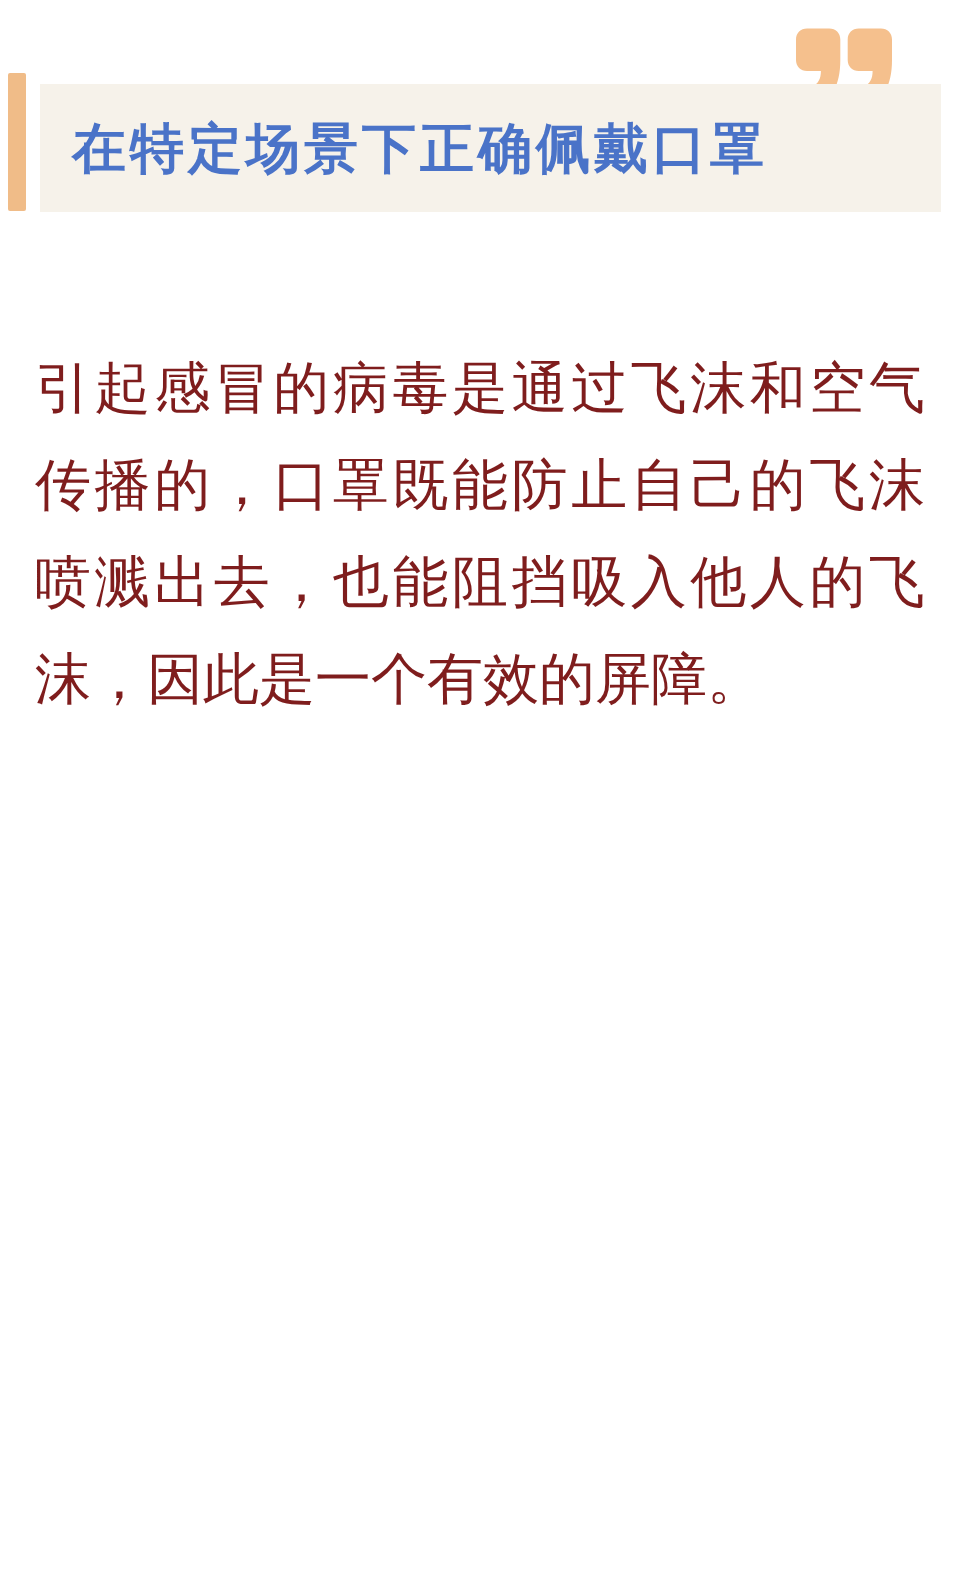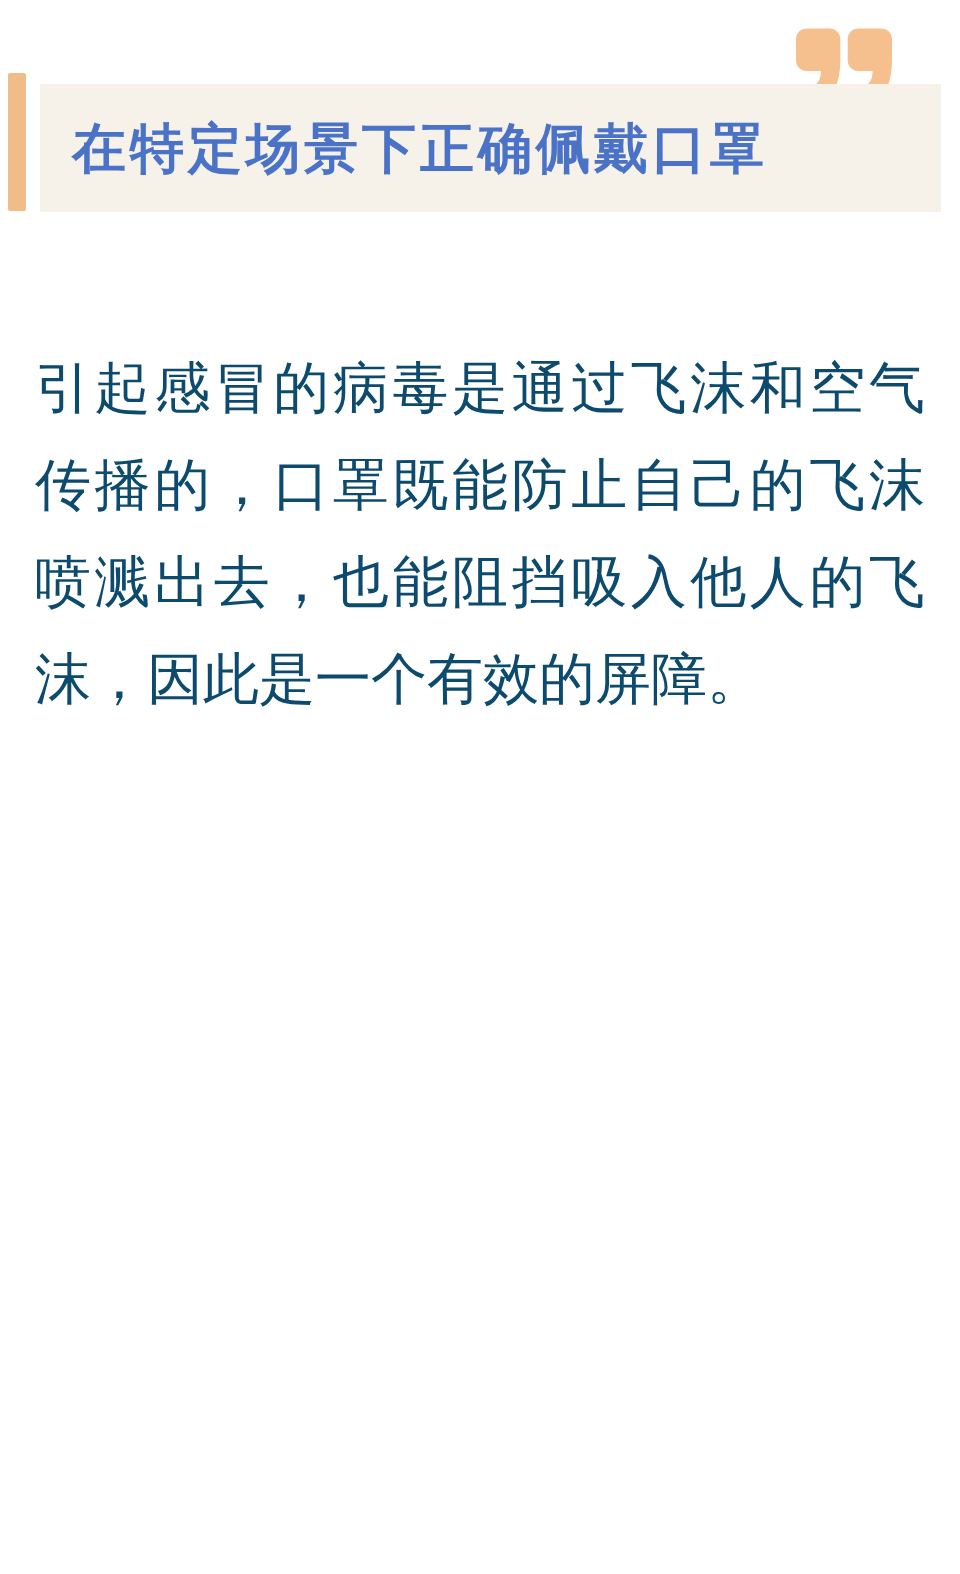--- a/index.html
+++ b/index.html
@@ -93,17 +93,17 @@
       </g>
     </svg>
 
     <div class="accent-bar" style="background: rgb(240, 188, 136);"></div>
 
     <div class="title-box" style="background: rgb(246, 242, 234);">
       <h1 class="section-title" style="margin: 0px; color: rgb(74, 115, 200);">在特定场景下正确佩戴口罩</h1>
     </div>
   </div>
 
-  <div class="article" style="color: #0c4a6e;">
+  <div class="article" style="color: #7f1d1d;">
     <p>引起感冒的病毒是通过飞沫和空气传播的，口罩既能防止自己的飞沫喷溅出去，也能阻挡吸入他人的飞沫，因此是一个有效的屏障。</p>
   </div>
 
 </div>
 
 </body></html>

